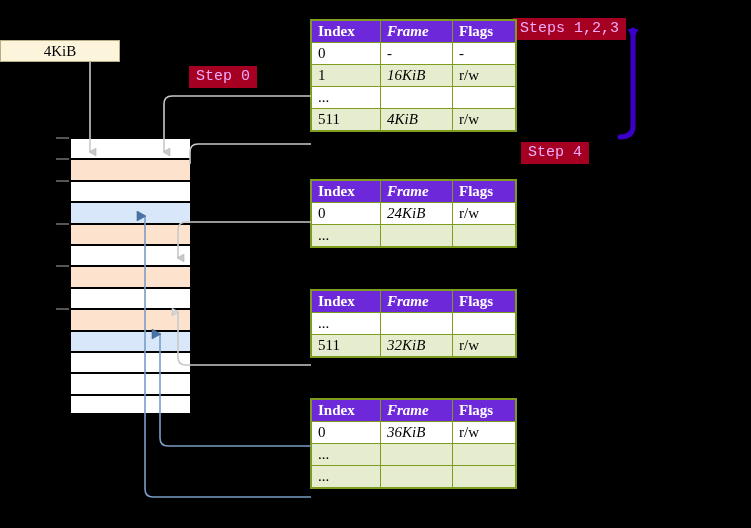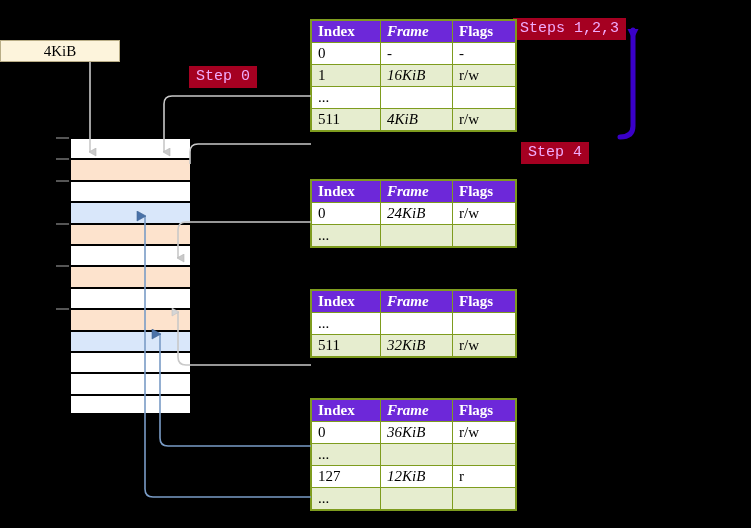--- a/index.html
+++ b/index.html
@@ -178,25 +178,20 @@
         <tr>
           <td class="col-i">0</td>
           <td class="col-f">36KiB</td>
           <td class="col-g">r/w</td>
         </tr>
         <tr class="alt">
           <td class="col-i">...</td>
           <td class="col-f"></td>
           <td class="col-g"></td>
         </tr>
-        <tr>
-          <td class="col-i">127</td>
-          <td class="col-f">12KiB</td>
-          <td class="col-g">r</td>
-        </tr>
         <tr class="alt">
           <td class="col-i">...</td>
           <td class="col-f"></td>
           <td class="col-g"></td>
         </tr>
       </tbody>
   </table>
 
   <svg class="overlay" viewBox="0 0 751 528">
     <defs>

